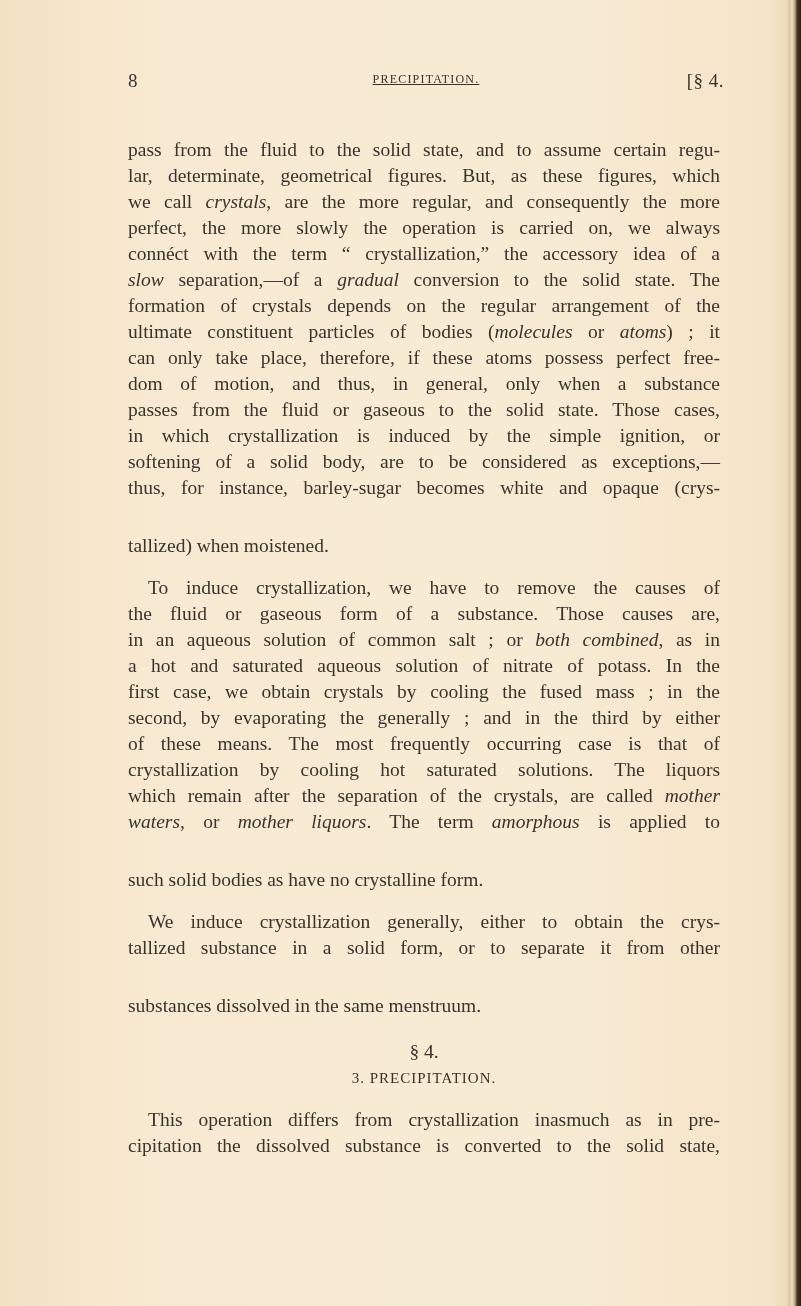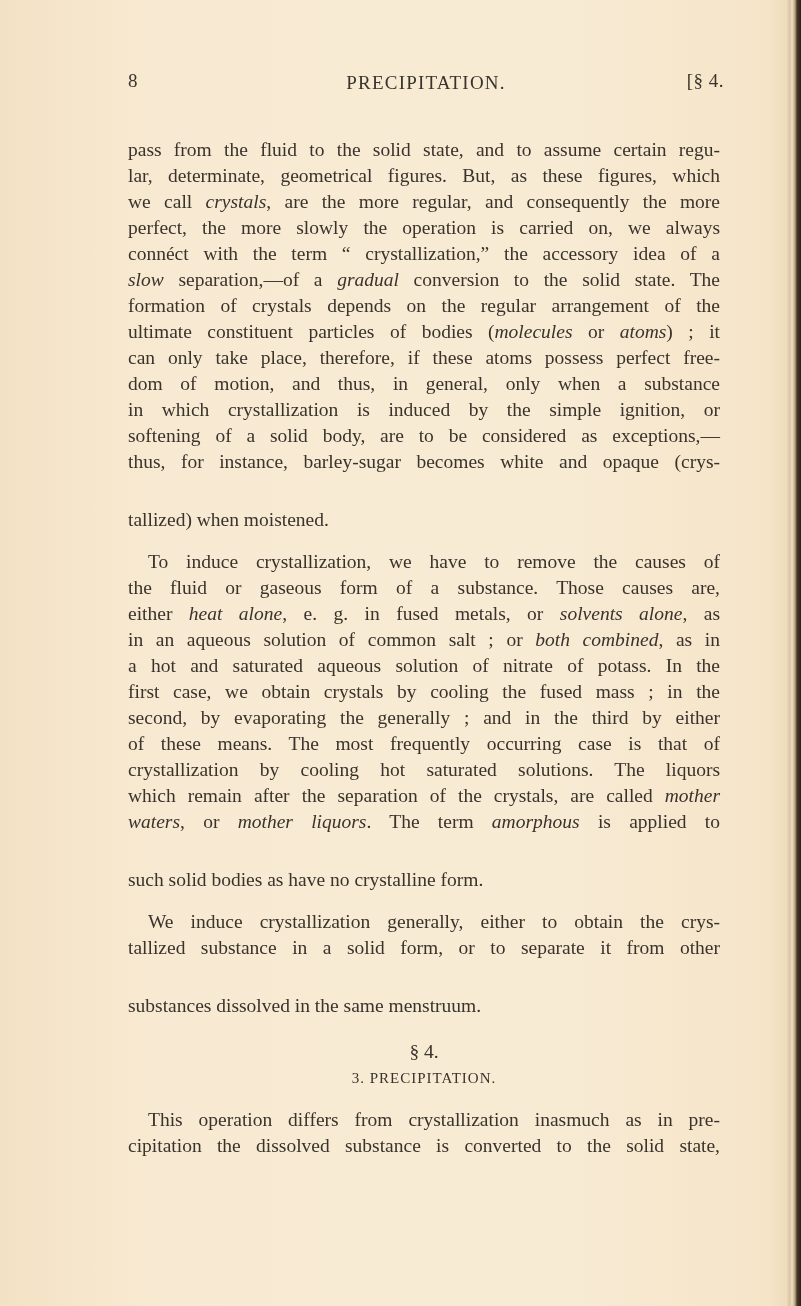--- a/index.html
+++ b/index.html
@@ -16,21 +16,21 @@
   }
   .edge {
     position: absolute; top: 0; right: 0; width: 14px; height: 1306px;
     background: linear-gradient(90deg, #e9d6b6 0px, #d8c4a2 3px, #efe1c6 5px, #b9a37f 8px, #4a3a28 10px, #2a1f14 14px);
   }
   .header {
     position: absolute; top: 70px; left: 128px; width: 596px; height: 30px;
     font-size: 18px; letter-spacing: 0.5px;
   }
   .header .pg { position: absolute; left: 0; top: 0; font-size: 19px; }
-  .header .title { position: absolute; left: 0; right: 0; top: 2px; text-align: center; font-size: 19px; letter-spacing: 1.2px; }
+  .header .title { position: absolute; left: 0; right: 0; top: 2px; text-align: center; font-size: 12px; letter-spacing: 1.2px; text-decoration: underline; }
   .header .sec { position: absolute; right: 0; top: 0; font-size: 19px; }
   .body {
     position: absolute; top: 137px; left: 128px; width: 592px;
   }
   .line {
     height: 26px; line-height: 26px; font-size: 19.5px;
     white-space: nowrap; text-align: justify; text-align-last: justify;
   }
   .line.last { text-align-last: left; margin-top: 32px; }
   .line.indent { padding-left: 20px; margin-top: 16px; }
@@ -56,29 +56,29 @@
         <div class="line">pass from the fluid to the solid state, and to assume certain regu-</div>
         <div class="line">lar, determinate, geometrical figures. But, as these figures, which</div>
         <div class="line">we call <em>crystals</em>, are the more regular, and consequently the more</div>
         <div class="line">perfect, the more slowly the operation is carried on, we always</div>
         <div class="line">connéct with the term “ crystallization,” the accessory idea of a</div>
         <div class="line"><em>slow</em> separation,—of a <em>gradual</em> conversion to the solid state. The</div>
         <div class="line">formation of crystals depends on the regular arrangement of the</div>
         <div class="line">ultimate constituent particles of bodies (<em>molecules</em> or <em>atoms</em>) ; it</div>
         <div class="line">can only take place, therefore, if these atoms possess perfect free-</div>
         <div class="line">dom of motion, and thus, in general, only when a substance</div>
+        <div class="line">passes from the fluid or gaseous to the solid state. Those cases,</div>
         <div class="line">in which crystallization is induced by the simple ignition, or</div>
         <div class="line">softening of a solid body, are to be considered as exceptions,—</div>
         <div class="line">thus, for instance, barley-sugar becomes white and opaque (crys-</div>
         <div class="line last">tallized) when moistened.</div>
       </div>
     <div id="p2">
         <div class="line indent">To induce crystallization, we have to remove the causes of</div>
         <div class="line">the fluid or gaseous form of a substance. Those causes are,</div>
-        <div class="line">either <em>heat alone</em>, e. g. in fused metals, or <em>solvents alone</em>, as</div>
         <div class="line">in an aqueous solution of common salt ; or <em>both combined</em>, as in</div>
         <div class="line">a hot and saturated aqueous solution of nitrate of potass. In the</div>
         <div class="line">first case, we obtain crystals by cooling the fused mass ; in the</div>
         <div class="line">second, by evaporating the generally ; and in the third by either</div>
         <div class="line">of these means. The most frequently occurring case is that of</div>
         <div class="line">crystallization by cooling hot saturated solutions. The liquors</div>
         <div class="line">which remain after the separation of the crystals, are called <em>mother</em></div>
         <div class="line"><em>waters</em>, or <em>mother liquors</em>. The term <em>amorphous</em> is applied to</div>
         <div class="line last">such solid bodies as have no crystalline form.</div>
       </div>

